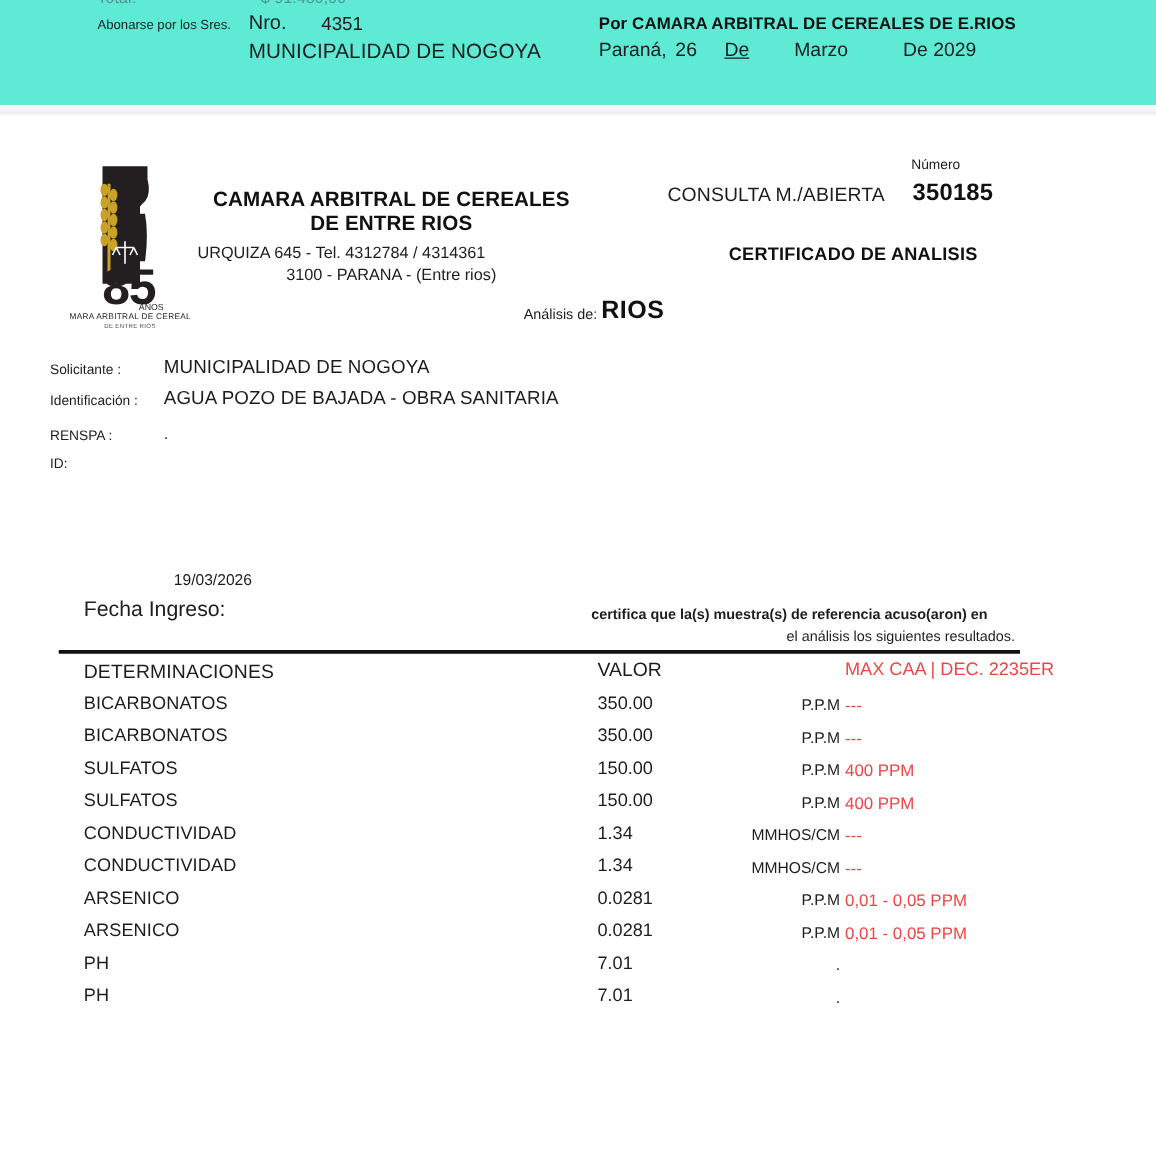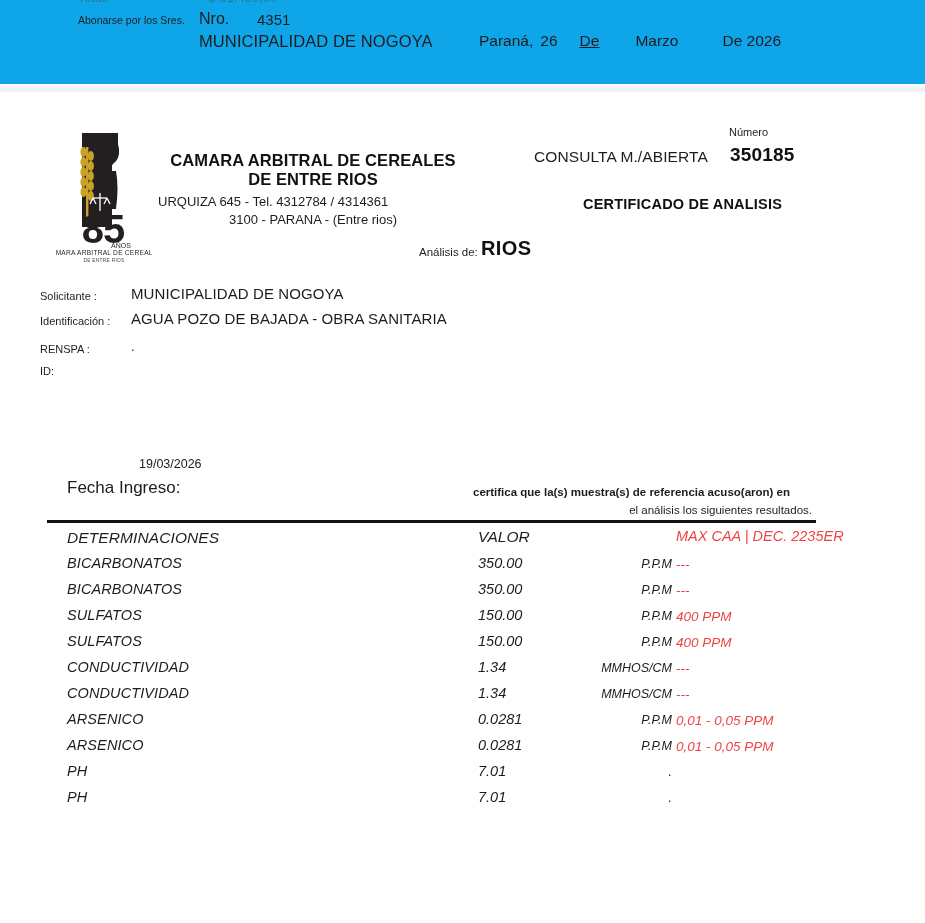--- a/index.html
+++ b/index.html
@@ -15,21 +15,21 @@
     color: #111111;
     overflow: hidden;
     -webkit-font-smoothing: antialiased;
   }
 
   
   .stub {
     position: absolute;
     left: 0; top: 0;
     width: 925px; height: 84px;
-    background: #0ea5e9;
+    background: #5eead4;
   }
   .stub-clip-row {
     position: absolute;
     left: 78px; top: -9px;
     font-size: 12.5px;
     color: #4a4a52;
     letter-spacing: .2px;
     white-space: nowrap;
     opacity: .55;
   }
@@ -256,21 +256,20 @@
   .table-rule {
     position: absolute;
     left: 47px; top: 427px;
     width: 769px; height: 3px;
     background: #111111;
   }
   .rtable {
     position: absolute;
     left: 0; top: 436px;
     width: 925px;
-    font-style: italic;
   }
   .rrow {
     position: relative;
     height: 26px;
     width: 925px;
   }
   .rrow.header .c-det,
   .rrow.header .c-val,
   .rrow.header .c-lim { font-size: 15.5px; }
 
@@ -316,23 +315,24 @@
   <div class="stub-clip-row">
     <span>Total:</span>
     <span class="sc-amt">$ 91.480,00</span>
   </div>
 
   <div class="stub-abonarse">Abonarse por los Sres.</div>
   <div class="stub-nro-label">Nro.</div>
   <div class="stub-nro-value">4351</div>
   <div class="stub-entidad">MUNICIPALIDAD DE NOGOYA</div>
 
+  <div class="stub-por">Por CAMARA ARBITRAL DE CEREALES DE E.RIOS</div>
 
   <div class="stub-dateline">
-    <span class="dl-city">Paraná,</span><span class="dl-day">26</span><span class="dl-de1">De</span><span class="dl-month">Marzo</span><span class="dl-de2">De 2026</span>
+    <span class="dl-city">Paraná,</span><span class="dl-day">26</span><span class="dl-de1">De</span><span class="dl-month">Marzo</span><span class="dl-de2">De 2029</span>
   </div>
 </div>
 
 <div class="sep-band"></div>
 
 <div class="sheet">
 
   <div class="logo">
     <svg width="96" height="132" viewBox="0 0 96 132" xmlns="http://www.w3.org/2000/svg">
 

